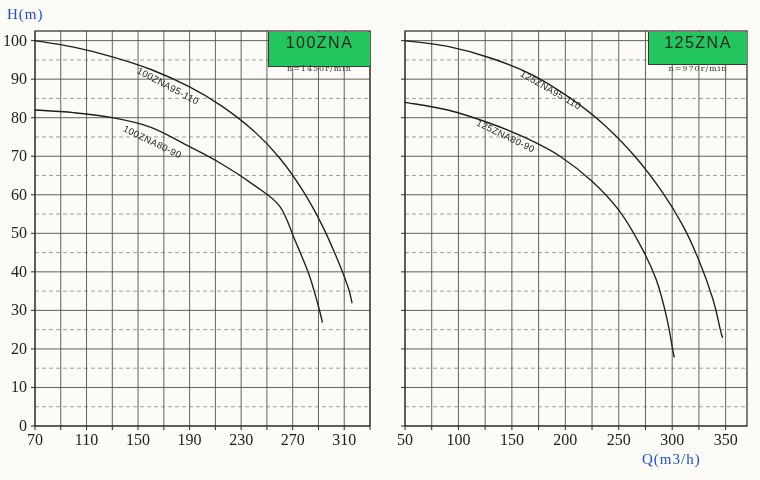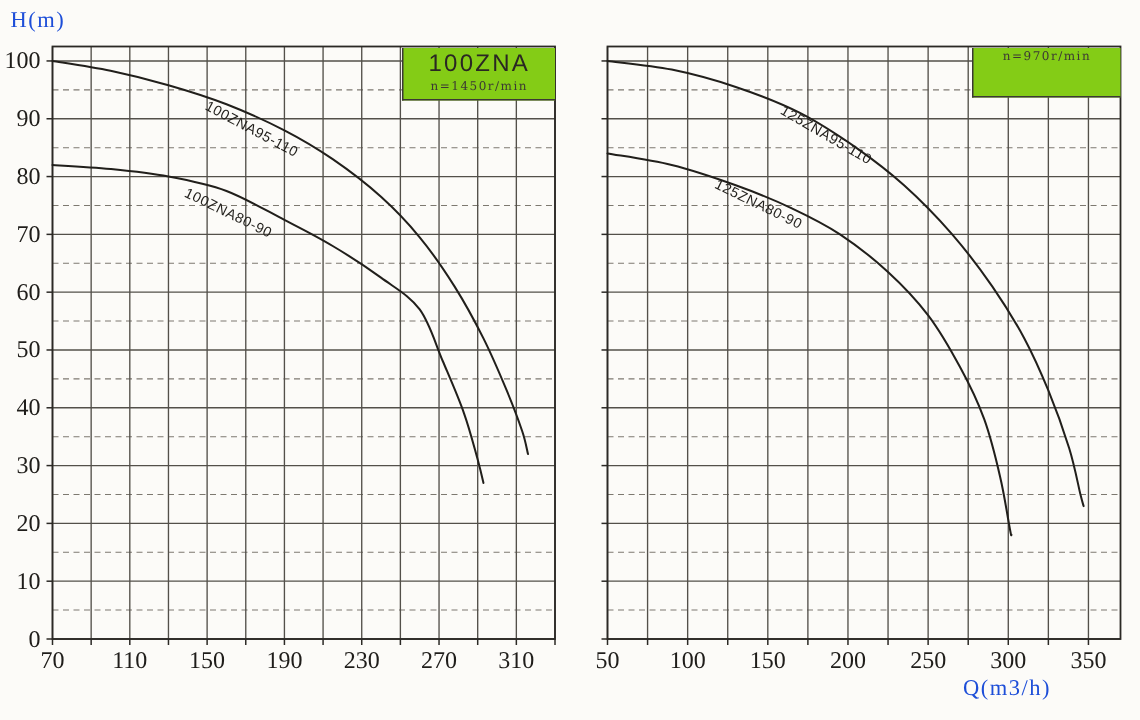--- a/index.html
+++ b/index.html
@@ -8,32 +8,32 @@
     font-family:"Liberation Serif", serif;overflow:hidden;
   }
   .axis-caption{
     position:absolute;color:#1d4ed8;font-size:15px;letter-spacing:1px;
     font-family:"Liberation Serif", serif;white-space:nowrap;
   }
   #h-label{left:7px;top:6px;}
   #q-label{left:642px;top:451px;}
   svg{position:absolute;left:0;top:0;}
   .titlebox{
-    position:absolute;background:#84cc16;border-left:1px solid #3b3834;
+    position:absolute;background:#22c55e;border-left:1px solid #3b3834;
     border-bottom:1px solid #3b3834;text-align:center;color:#24211d;
   }
   #titlebox-100zna{left:268px;top:32px;width:101px;height:34px;}
   #titlebox-125zna{left:648px;top:32px;width:98px;height:32px;}
   .tb-title{
     font-family:"Liberation Sans", sans-serif;font-size:16px;letter-spacing:1.5px;
     margin-top:2px;color:#2a2723;
   }
   .tb-sub{
     font-family:"DejaVu Serif", serif;font-size:8px;letter-spacing:1px;color:#3c3933;
-    margin-top:1px;
+    margin-top:12px;
   }
 </style>
 </head>
 <body>
 
 <div id="canvas">
 
   <svg id="chart-svg" width="760" height="480">
       <g>
         <line x1="35" y1="406.7317073170732" x2="370" y2="406.7317073170732" stroke="#7d7970" stroke-width="0.7" stroke-dasharray="4 3"></line>
@@ -197,16 +197,17 @@
   <div class="axis-caption" id="h-label">H(m)</div>
 
   <div class="axis-caption" id="q-label">Q(m3/h)</div>
 
   <div class="titlebox" id="titlebox-100zna">
     <div class="tb-title">100ZNA</div>
     <div class="tb-sub">n=1450r/min</div>
   </div>
 
   <div class="titlebox" id="titlebox-125zna">
+    <div class="tb-title">125ZNA</div>
     <div class="tb-sub">n=970r/min</div>
   </div>
 
 </div>
 
 </body></html>

